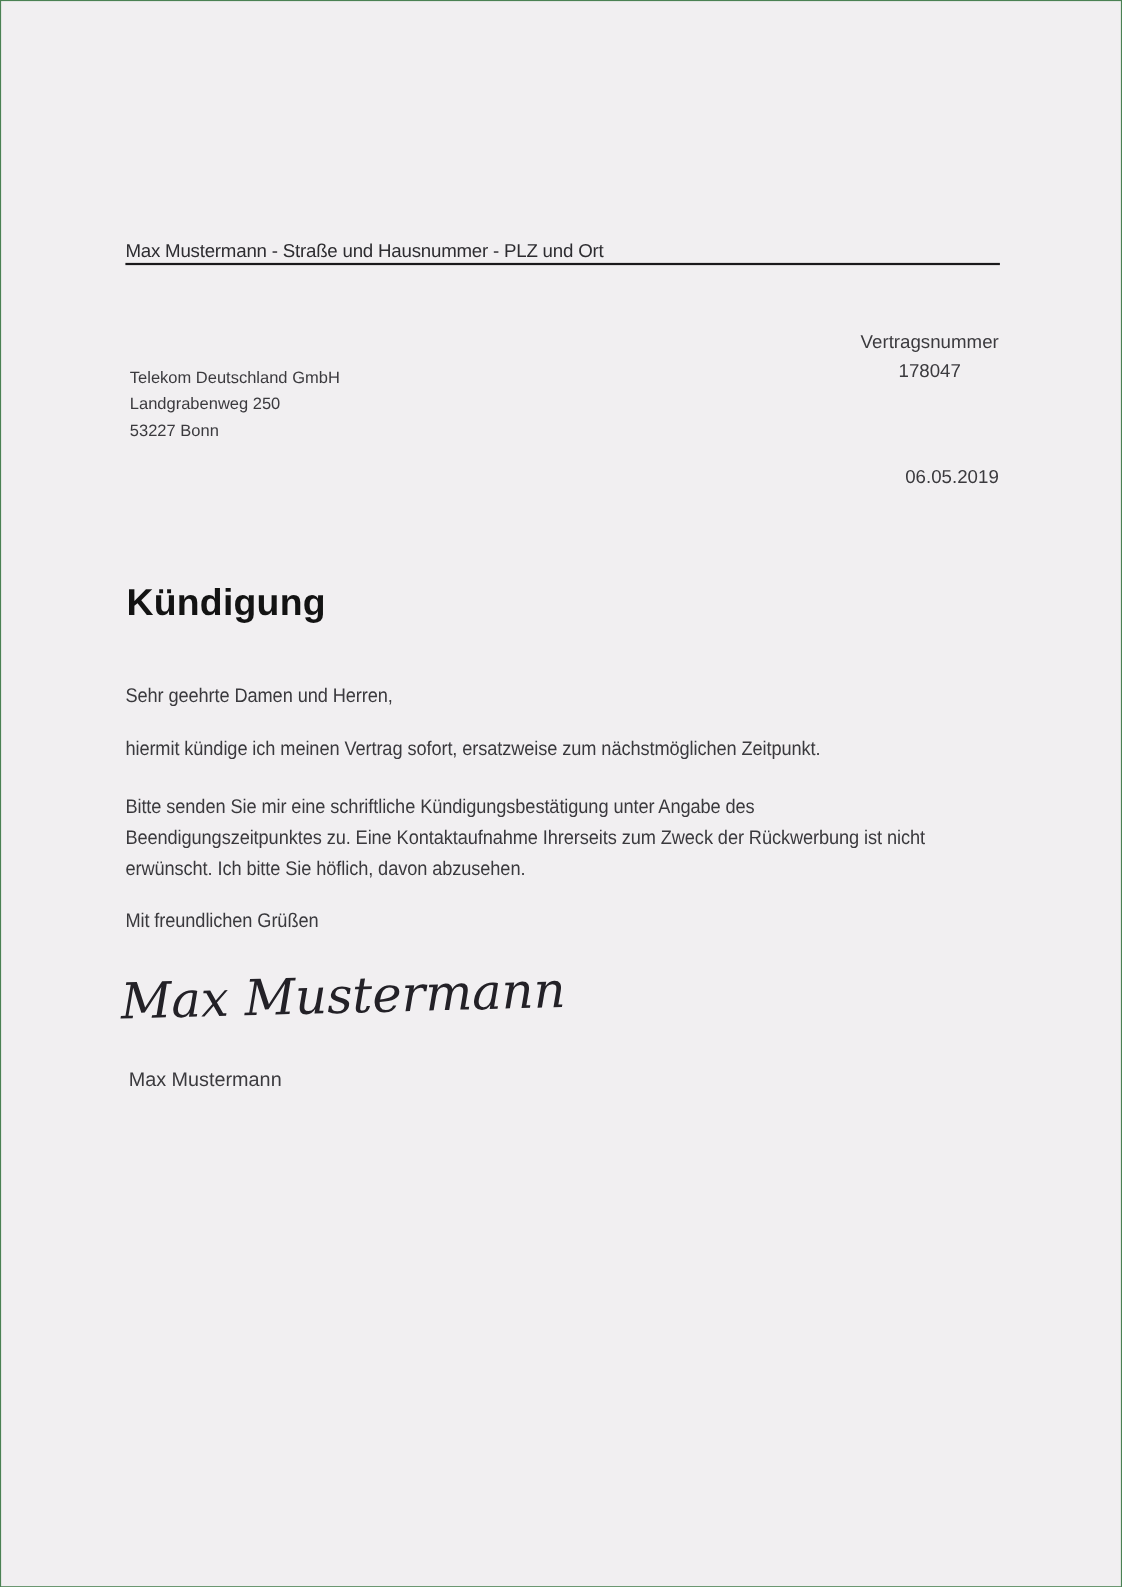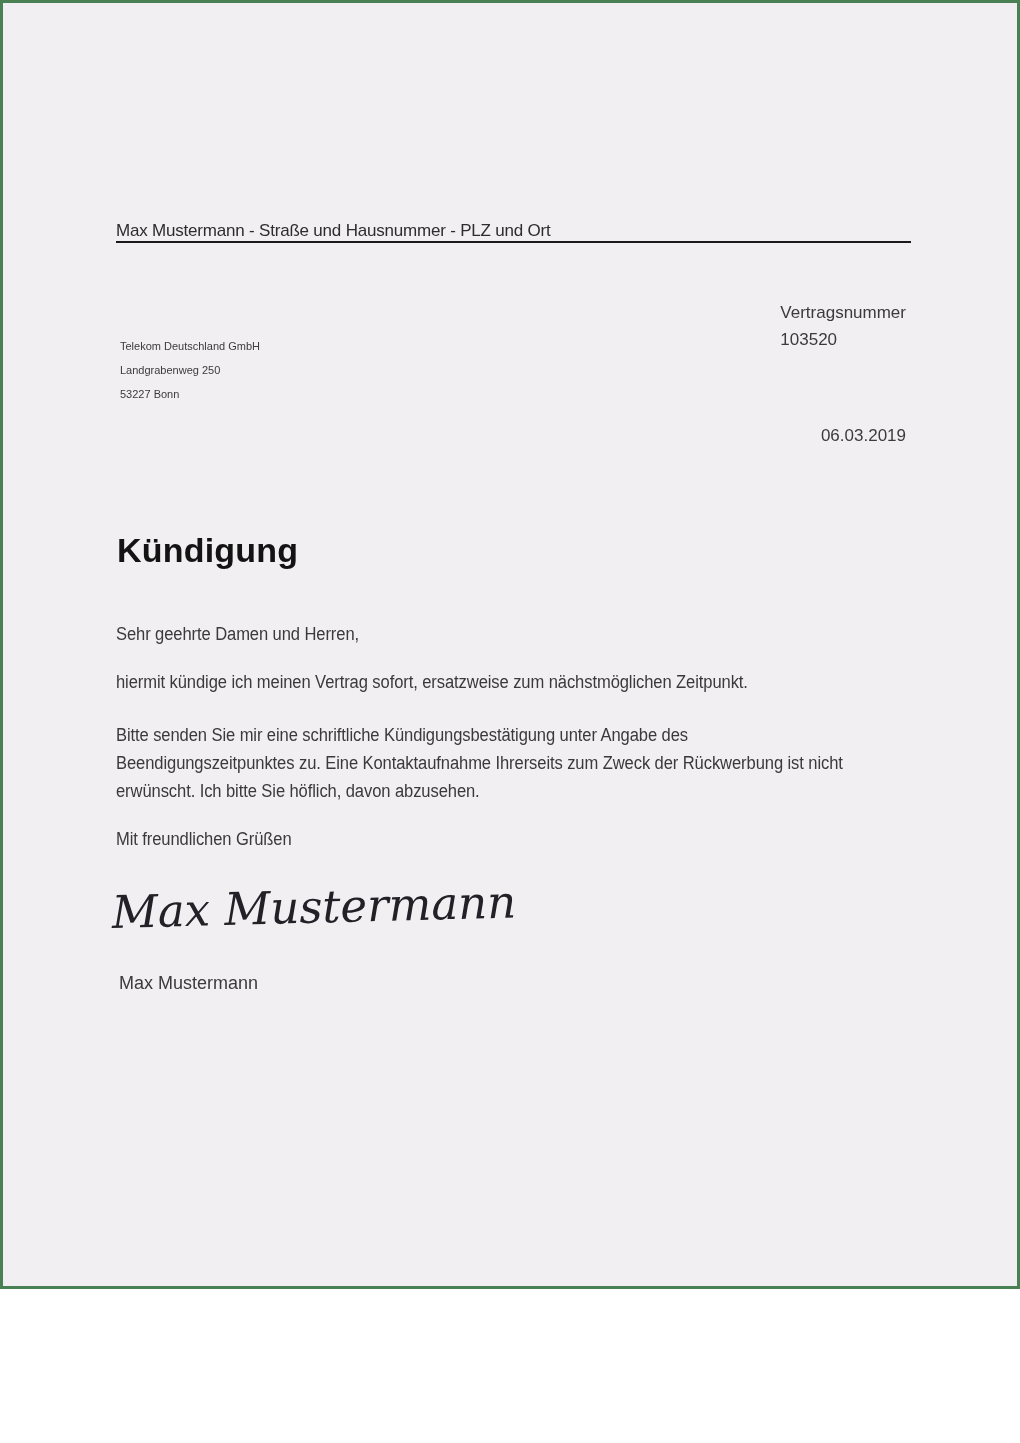--- a/index.html
+++ b/index.html
@@ -3,23 +3,23 @@
 <meta charset="utf-8">
 <style>
   html, body {
     margin: 0;
     padding: 0;
     background: #ffffff;
   }
   .page {
     position: relative;
     width: 1020px;
-    height: 1289px;
+    height: 1443px;
     box-sizing: border-box;
-    border: 3px solid #d946ef;
+    border: 1px solid #d946ef;
     background: #f1eff1;
     font-family: "Liberation Sans", sans-serif;
     overflow: hidden;
   }
   .abs { position: absolute; }
 
   .sender-line {
     left: 113px;
     top: 218px;
     width: 795px;
@@ -27,29 +27,29 @@
     line-height: 20px;
     letter-spacing: -0.2px;
     color: #2d2c30;
     border-bottom: 2px solid #1a191b;
     padding-bottom: 0px;
     white-space: nowrap;
   }
   .contract-block {
     top: 296px;
     right: 111px;
-    text-align: left;
+    text-align: center;
     font-size: 17px;
     line-height: 27px;
     color: #3b3a3e;
   }
   .recipient-block {
     left: 117px;
     top: 331px;
-    font-size: 11px;
+    font-size: 15px;
     line-height: 24px;
     color: #3b3a3e;
   }
   .date-line {
     top: 422px;
     right: 111px;
     text-align: right;
     font-size: 17px;
     line-height: 22px;
     color: #3b3a3e;
@@ -100,30 +100,30 @@
 </style>
 </head>
 <body>
 
 <div class="page" style="background: rgb(241, 239, 241); border-color: rgb(74, 129, 83);">
 
   <div class="abs sender-line">Max Mustermann - Straße und Hausnummer - PLZ und Ort</div>
 
   <div class="abs contract-block">
     <div>Vertragsnummer</div>
-    <div>103520</div>
+    <div>178047</div>
   </div>
 
   <div class="abs recipient-block">
     <div>Telekom Deutschland GmbH</div>
     <div>Landgrabenweg 250</div>
     <div>53227 Bonn</div>
   </div>
 
-  <div class="abs date-line">06.03.2019</div>
+  <div class="abs date-line">06.05.2019</div>
 
   <div class="abs subject-heading">Kündigung</div>
 
   <div class="abs body-text salutation">Sehr geehrte Damen und Herren,</div>
 
   <div class="abs body-text paragraph-1">hiermit kündige ich meinen Vertrag sofort, ersatzweise zum nächstmöglichen Zeitpunkt.</div>
 
   <div class="abs body-text paragraph-2">
     <div>Bitte senden Sie mir eine schriftliche Kündigungsbestätigung unter Angabe des</div>
     <div>Beendigungszeitpunktes zu. Eine Kontaktaufnahme Ihrerseits zum Zweck der Rückwerbung ist nicht</div>

